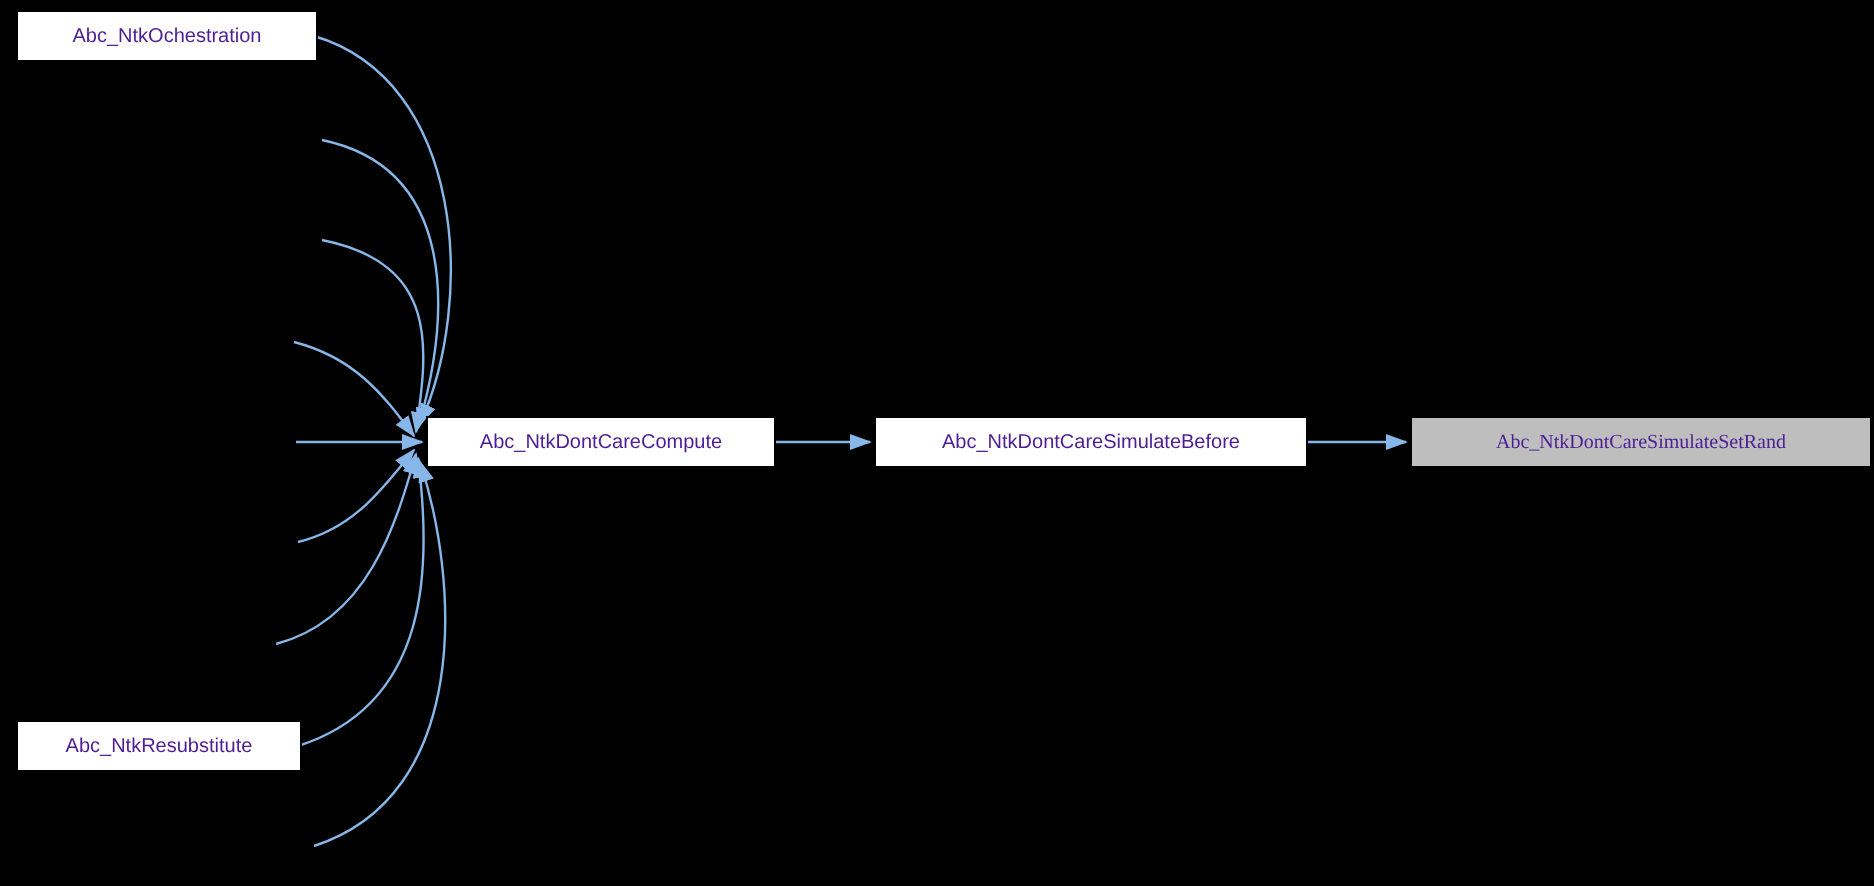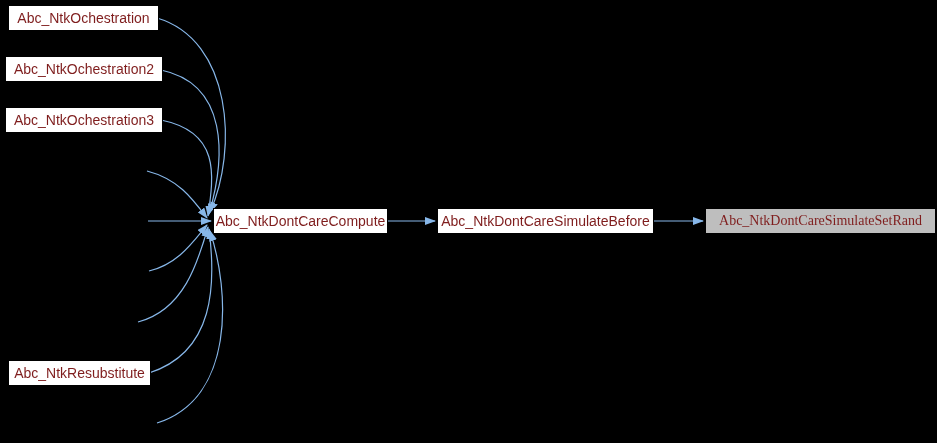--- a/index.html
+++ b/index.html
@@ -9,22 +9,22 @@
     background:#000000;
     font-family:"Liberation Sans", sans-serif;
     overflow:hidden;
   }
   .edges{position:absolute;left:0;top:0;width:937px;height:443px;}
   .node{
     position:absolute;
     height:24px;
     background:#ffffff;
     border:1px solid #000000;
-    color:#7f1d1d;
-    font-size:14px;
+    color:#4c1d95;
+    font-size:10px;
     display:flex;
     align-items:center;
     justify-content:center;
     white-space:nowrap;
     box-sizing:content-box;
   }
   .node.highlight{
     background:#bebebe;
     font-family:Liberation Serif, serif;
   }
@@ -51,23 +51,21 @@
       <path d="M138,322 C184,310 198,262 208,227" marker-end="url(#arrow)" stroke="#87b7e9"></path>
       <path d="M149,373 C215,352 216,284 209,229" marker-end="url(#arrow)" stroke="#87b7e9"></path>
       <path d="M157,423 C235,398 230,292 210,231" marker-end="url(#arrow)" stroke="#87b7e9"></path>
       <path d="M387,221 L435,221" marker-end="url(#arrow)" stroke="#87b7e9"></path>
       <path d="M653,221 L703,221" marker-end="url(#arrow)" stroke="#87b7e9"></path>
     </g>
   </svg>
 
   <div class="node" style="left:8px;top:5px;width:149px">Abc_NtkOchestration</div>
 
-  <div class="node" style="left:5px;top:56px;width:156px">Abc_NtkOchestration2</div>
 
-  <div class="node" style="left:5px;top:107px;width:156px">Abc_NtkOchestration3</div>
 
 
 
 
 
   <div class="node" style="left:8px;top:360px;width:141px">Abc_NtkResubstitute</div>
 
 
   <div class="node" style="left:213px;top:208px;width:173px">Abc_NtkDontCareCompute</div>
 

